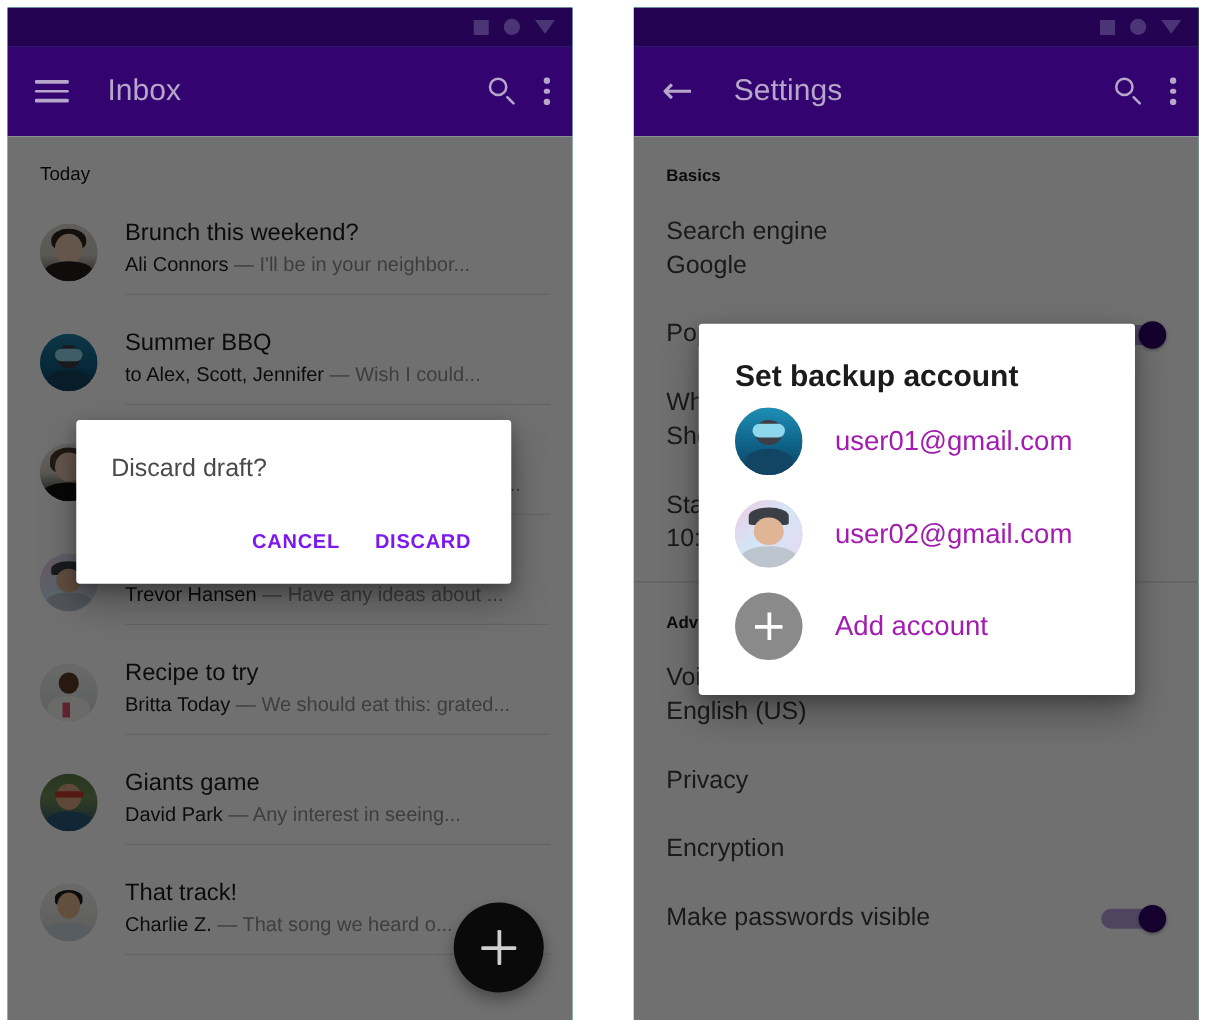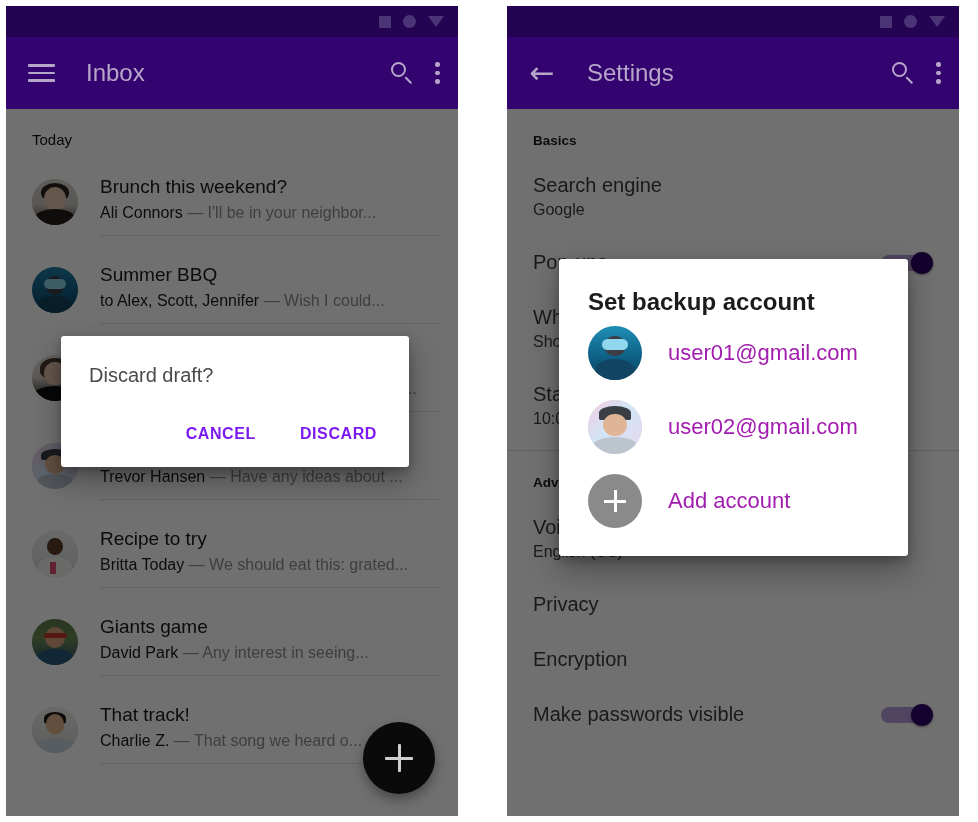--- a/index.html
+++ b/index.html
@@ -134,21 +134,21 @@
   .settings-group-label{
     font-size:13.5px;font-weight:bold;color:#1b1b1b;
     padding:24px 26px 10px 26px;
   }
   .setting-row{
     padding:16px 26px 16px 26px;
     display:flex;align-items:flex-end;
   }
   .setting-texts{flex:1 1 auto;min-width:0;}
   .setting-title{font-size:20px;color:#3c3c3c;white-space:nowrap;overflow:hidden;}
-  .setting-sub{font-size:16px;color:#3c3c3c;margin-top:4px;white-space:nowrap;overflow:hidden;}
+  .setting-sub{font-size:20px;color:#3c3c3c;margin-top:4px;white-space:nowrap;overflow:hidden;}
   .divider{height:1px;background:#dcdcdc;margin:6px 0 0 0;}
   .switch{
     position:relative;width:52px;height:22px;flex:0 0 auto;
   }
   .switch .track{
     position:absolute;left:0;top:3px;width:44px;height:16px;border-radius:8px;
     background:#b39ddb;
   }
   .switch .thumb{
     position:absolute;right:0;top:0;width:22px;height:22px;border-radius:50%;
@@ -163,21 +163,21 @@
   }
   #discard-dialog{
     left:61px;top:336px;width:348px;height:131px;
   }
   .dlg-title-sm{
     font-size:20px;color:#4a4a4a;
     padding:28px 28px 0 28px;
   }
   .dlg-actions{
     position:absolute;right:20px;bottom:14px;
-    display:flex;gap:20px;align-items:center;
+    display:flex;gap:4px;align-items:center;
   }
   .text-button{
     font-size:16px;font-weight:bold;letter-spacing:.6px;
     color:#7c19f0;
     padding:10px 12px;
     background:none;border:none;cursor:pointer;
     font-family:"Liberation Sans","DejaVu Sans",sans-serif;
   }
 
   #backup-dialog{

